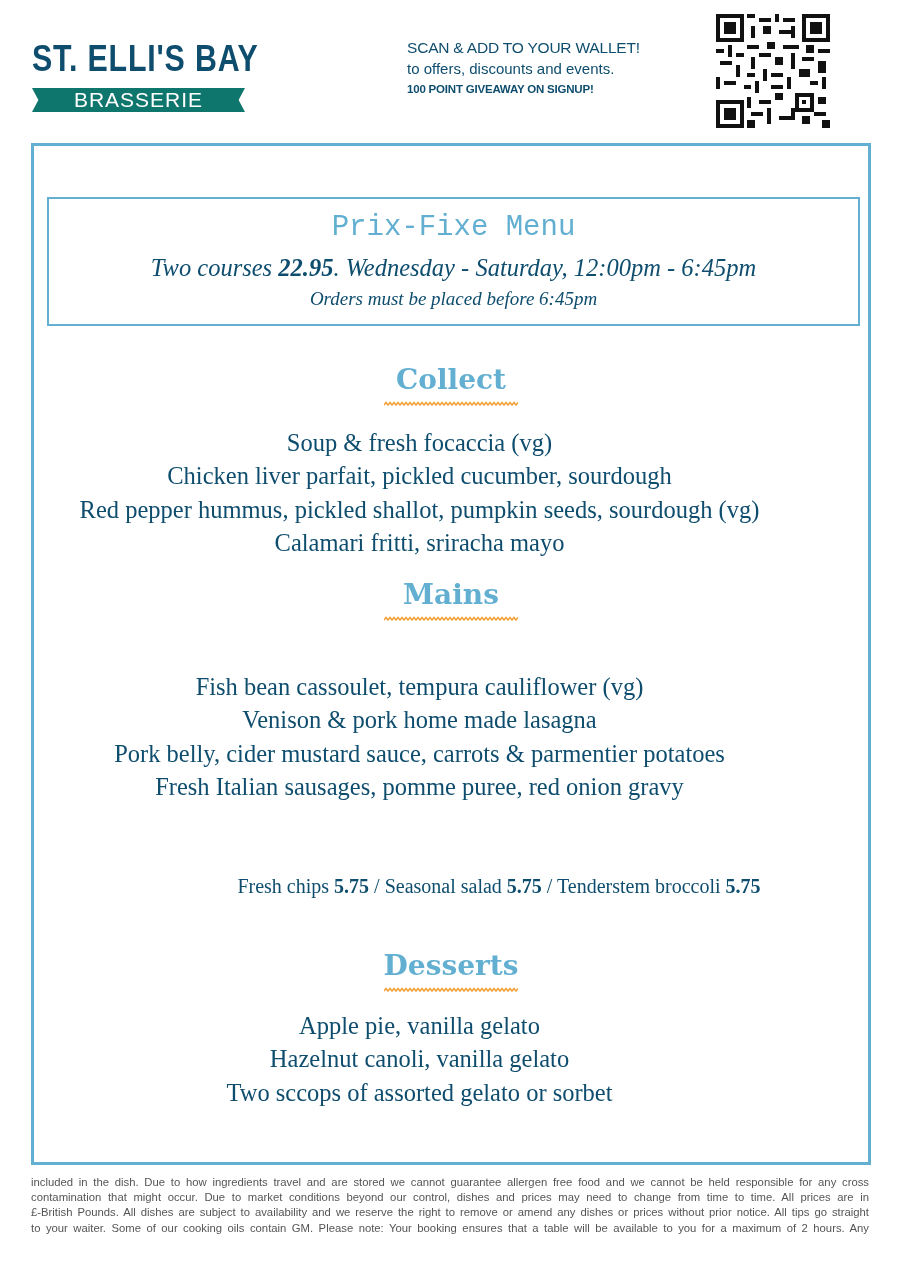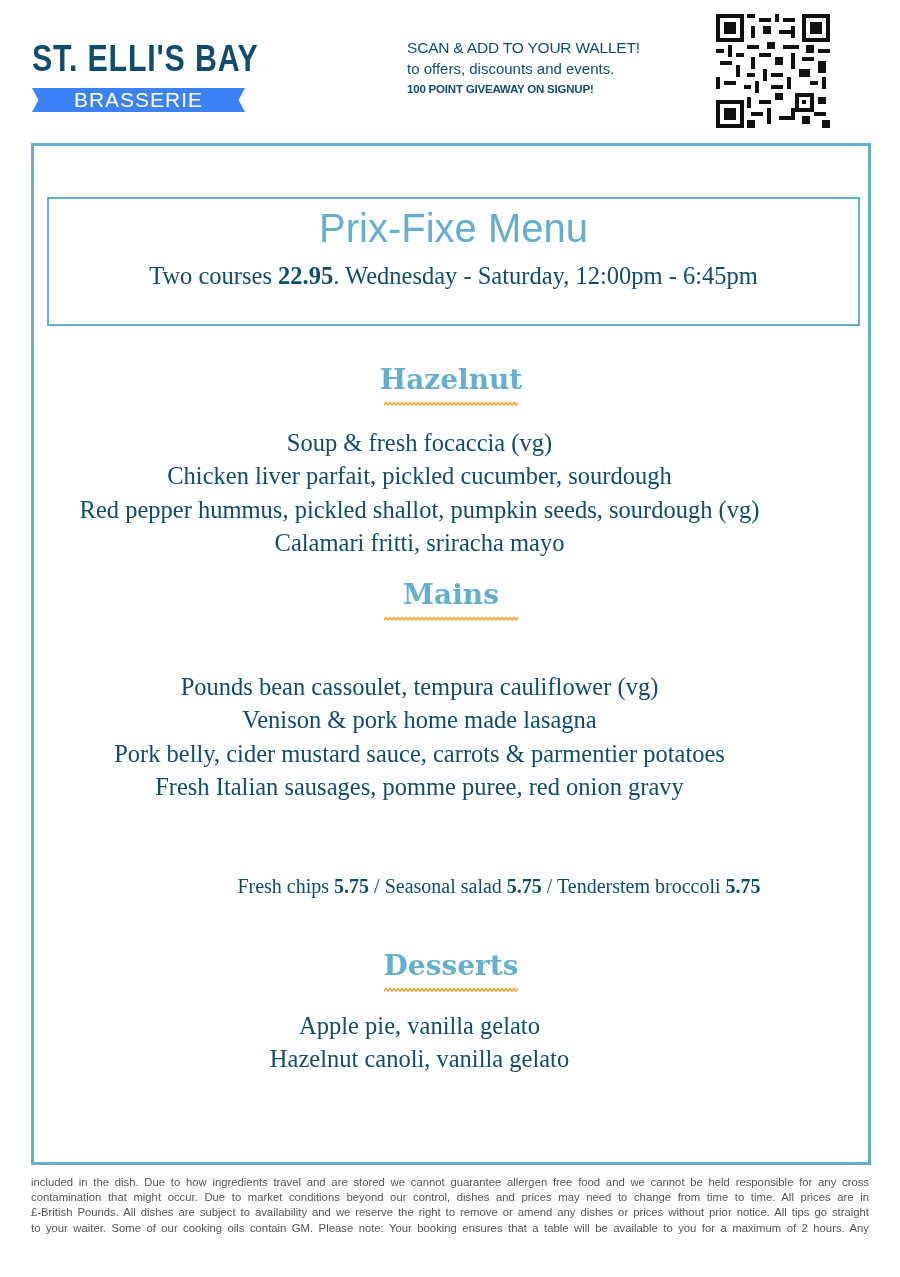--- a/index.html
+++ b/index.html
@@ -1,35 +1,35 @@
 <!DOCTYPE html>
 <html><head>
 <meta charset="utf-8">
 <style>
   html, body { margin: 0; padding: 0; background: #ffffff; }
   body { width: 900px; height: 1277px; position: relative; overflow: hidden; font-family: "Liberation Serif", serif; color: #0e4d6e; }
 
   
   .logo { position: absolute; left: 32px; top: 38px; width: 215px; }
   .logo-name { font-family: "Liberation Sans", sans-serif; font-weight: bold; font-size: 37px; line-height: 42px; color: #0e4d6e; letter-spacing: 1px; transform: scaleX(0.82); transform-origin: left top; white-space: nowrap; }
-  .logo-ribbon { position: absolute; left: 0; top: 50px; width: 213px; height: 24px; background: #3b82f6; clip-path: polygon(0 0, 100% 0, 97% 50%, 100% 100%, 0 100%, 3% 50%); display: flex; align-items: center; justify-content: center; }
+  .logo-ribbon { position: absolute; left: 0; top: 50px; width: 213px; height: 24px; background: #0f766e; clip-path: polygon(0 0, 100% 0, 97% 50%, 100% 100%, 0 100%, 3% 50%); display: flex; align-items: center; justify-content: center; }
   .logo-ribbon span { font-family: "Liberation Sans", sans-serif; color: #ffffff; font-size: 21px; letter-spacing: 1px; line-height: 24px; }
 
   .promo { position: absolute; left: 407px; top: 37px; font-family: "Liberation Sans", sans-serif; color: #0e4d6e; }
   .promo .p1 { font-size: 15.5px; line-height: 21px; letter-spacing: -0.2px; }
   .promo .p2 { font-size: 15px; line-height: 22px; }
   .promo .p3 { font-size: 11.5px; line-height: 19px; font-weight: bold; letter-spacing: -0.2px; }
 
   .qr { position: absolute; left: 716px; top: 14px; width: 114px; height: 114px; }
 
   
   .frame { position: absolute; left: 31px; top: 143px; width: 834px; height: 1016px; border: 3px solid #62afd1; box-sizing: content-box; }
   .title-box { position: absolute; left: 13px; top: 51px; width: 809px; height: 125px; border: 2px solid #62afd1; text-align: center; }
-  .title { font-family: Liberation Sans, sans-serif; font-size: 40px; color: #62afd1; margin-top: 8px; line-height: 42px; }
-  .subtitle { font-size: 24.5px; line-height: 30px; margin-top: 12px; }
+  .title { font-family: Liberation Mono, monospace; font-size: 29px; color: #62afd1; margin-top: 8px; line-height: 42px; }
+  .subtitle { font-size: 24.5px; line-height: 30px; margin-top: 4px; font-style: italic; }
   .subtitle b { font-weight: bold; }
   .note { font-style: italic; font-size: 19px; line-height: 24px; margin-top: 4px; }
 
   .section-title { position: absolute; left: 0; width: 834px; text-align: center; font-family: "DejaVu Serif", serif; font-weight: bold; font-size: 28px; color: #62afd1; line-height: 34px; }
   .squiggle { position: absolute; left: 350px; width: 134px; height: 6px; }
   .items { position: absolute; left: 0; width: 771px; text-align: center; font-size: 24.5px; line-height: 33.3px; }
   .sides { position: absolute; left: 0; width: 834px; text-align: center; font-size: 20px; line-height: 26px; }
   .sides b { font-weight: bold; }
 
   .footer { position: absolute; left: 31px; top: 1175px; width: 838px; font-family: "Liberation Sans", sans-serif; font-size: 11.3px; line-height: 15.2px; color: #555555; text-align: justify; text-align-last: justify; }
@@ -113,54 +113,56 @@
       <rect x="25" y="25" width="3" height="1"></rect>
       <rect x="27" y="27" width="2" height="2"></rect>
       <rect x="8" y="27" width="2" height="2"></rect>
   </g>
 </svg>
 
 <div class="frame">
   <div class="title-box">
     <div class="title">Prix-Fixe Menu</div>
     <div class="subtitle"><span>Two courses </span><b>22.95</b><span>. Wednesday - Saturday, 12:00pm - 6:45pm</span></div>
+    <div class="note">Orders must be placed before 6:45pm</div>
   </div>
 
-  <div class="section-title" style="top:217px;">Hazelnut</div>
+  <div class="section-title" style="top:217px;">Collect</div>
   <svg class="squiggle" style="top:255px;" viewBox="0 0 134 6" preserveAspectRatio="none">
       <polyline fill="none" stroke="#f2a23a" stroke-width="1.6" points="0,4 2,1.5 4,4 6,1.5 8,4 10,1.5 12,4 14,1.5 16,4 18,1.5 20,4 22,1.5 24,4 26,1.5 28,4 30,1.5 32,4 34,1.5 36,4 38,1.5 40,4 42,1.5 44,4 46,1.5 48,4 50,1.5 52,4 54,1.5 56,4 58,1.5 60,4 62,1.5 64,4 66,1.5 68,4 70,1.5 72,4 74,1.5 76,4 78,1.5 80,4 82,1.5 84,4 86,1.5 88,4 90,1.5 92,4 94,1.5 96,4 98,1.5 100,4 102,1.5 104,4 106,1.5 108,4 110,1.5 112,4 114,1.5 116,4 118,1.5 120,4 122,1.5 124,4 126,1.5 128,4 130,1.5 132,4 134,1.5"></polyline>
     </svg>
   <div class="items" style="top:280px;">
     <div>Soup &amp; fresh focaccia (vg)</div>
     <div>Chicken liver parfait, pickled cucumber, sourdough</div>
     <div>Red pepper hummus, pickled shallot, pumpkin seeds, sourdough (vg)</div>
     <div>Calamari fritti, sriracha mayo</div>
   </div>
 
   <div class="section-title" style="top:432px;">Mains</div>
   <svg class="squiggle" style="top:470px;" viewBox="0 0 134 6" preserveAspectRatio="none">
       <polyline fill="none" stroke="#f2a23a" stroke-width="1.6" points="0,4 2,1.5 4,4 6,1.5 8,4 10,1.5 12,4 14,1.5 16,4 18,1.5 20,4 22,1.5 24,4 26,1.5 28,4 30,1.5 32,4 34,1.5 36,4 38,1.5 40,4 42,1.5 44,4 46,1.5 48,4 50,1.5 52,4 54,1.5 56,4 58,1.5 60,4 62,1.5 64,4 66,1.5 68,4 70,1.5 72,4 74,1.5 76,4 78,1.5 80,4 82,1.5 84,4 86,1.5 88,4 90,1.5 92,4 94,1.5 96,4 98,1.5 100,4 102,1.5 104,4 106,1.5 108,4 110,1.5 112,4 114,1.5 116,4 118,1.5 120,4 122,1.5 124,4 126,1.5 128,4 130,1.5 132,4 134,1.5"></polyline>
     </svg>
   <div class="items" style="top:524px;">
-    <div>Pounds bean cassoulet, tempura cauliflower (vg)</div>
+    <div>Fish bean cassoulet, tempura cauliflower (vg)</div>
     <div>Venison &amp; pork home made lasagna</div>
     <div>Pork belly, cider mustard sauce, carrots &amp; parmentier potatoes</div>
     <div>Fresh Italian sausages, pomme puree, red onion gravy</div>
   </div>
   <div class="sides" style="top:727px;padding-left:48px;">
     <span>Fresh chips </span><b>5.75</b><span> / </span><span>Seasonal salad </span><b>5.75</b><span> / </span><span>Tenderstem broccoli </span><b>5.75</b>
   </div>
 
   <div class="section-title" style="top:803px;">Desserts</div>
   <svg class="squiggle" style="top:841px;" viewBox="0 0 134 6" preserveAspectRatio="none">
       <polyline fill="none" stroke="#f2a23a" stroke-width="1.6" points="0,4 2,1.5 4,4 6,1.5 8,4 10,1.5 12,4 14,1.5 16,4 18,1.5 20,4 22,1.5 24,4 26,1.5 28,4 30,1.5 32,4 34,1.5 36,4 38,1.5 40,4 42,1.5 44,4 46,1.5 48,4 50,1.5 52,4 54,1.5 56,4 58,1.5 60,4 62,1.5 64,4 66,1.5 68,4 70,1.5 72,4 74,1.5 76,4 78,1.5 80,4 82,1.5 84,4 86,1.5 88,4 90,1.5 92,4 94,1.5 96,4 98,1.5 100,4 102,1.5 104,4 106,1.5 108,4 110,1.5 112,4 114,1.5 116,4 118,1.5 120,4 122,1.5 124,4 126,1.5 128,4 130,1.5 132,4 134,1.5"></polyline>
     </svg>
   <div class="items" style="top:863px;">
     <div>Apple pie, vanilla gelato</div>
     <div>Hazelnut canoli, vanilla gelato</div>
+    <div>Two sccops of assorted gelato or sorbet</div>
   </div>
 </div>
 
 <div class="footer">
   <div>included in the dish. Due to how ingredients travel and are stored we cannot guarantee allergen free food and we cannot be held responsible for any cross</div>
   <div>contamination that might occur. Due to market conditions beyond our control, dishes and prices may need to change from time to time. All prices are in</div>
   <div>£-British Pounds. All dishes are subject to availability and we reserve the right to remove or amend any dishes or prices without prior notice. All tips go straight</div>
   <div>to your waiter. Some of our cooking oils contain GM. Please note: Your booking ensures that a table will be available to you for a maximum of 2 hours. Any</div>
 </div>
 

